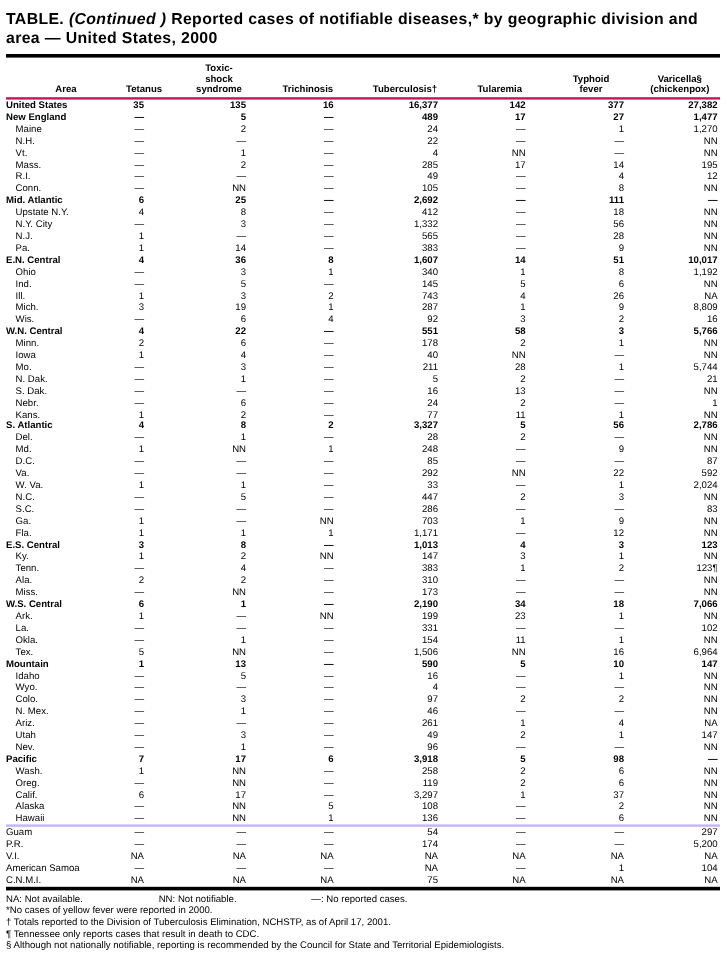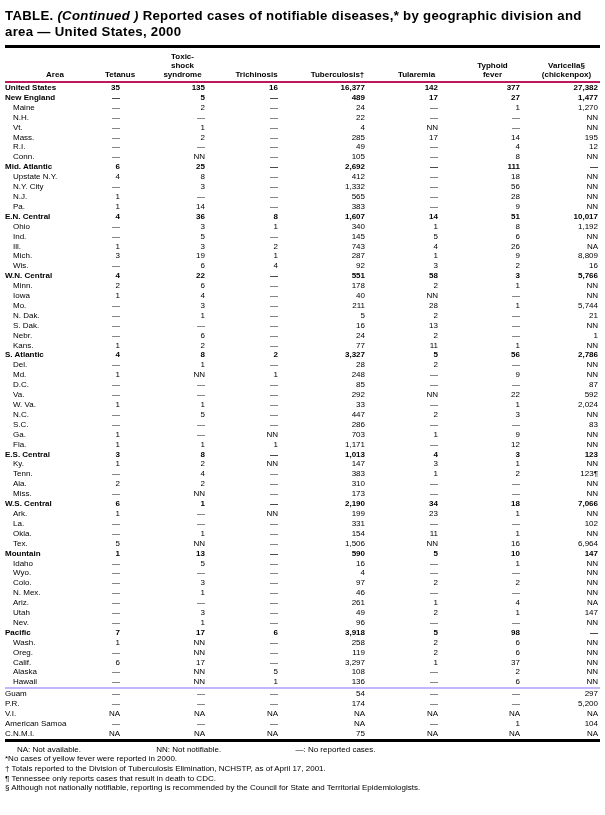--- a/index.html
+++ b/index.html
@@ -45,21 +45,21 @@
   .col2{padding-right:40px !important;}
   .col3{padding-right:30px !important;}
   .col4{padding-right:32px !important;}
   .col5{padding-right:30px !important;}
   .col6{padding-right:27px !important;}
   .col7{padding-right:15px !important;}
   .col8{padding-right:2px !important;}
 
   
   .footnotes{margin-top:3px;font-size:8px;line-height:9.6px;}
-  .legend span{display:inline-block;margin-left:12px;}
+  .legend span{display:inline-block;}
   .legend .leg0{width:125px;}
   .legend .leg1{width:125px;}
 </style>
 </head>
 <body>
 
 <div class="page">
 
   <div class="title">
     <span>TABLE.</span>

